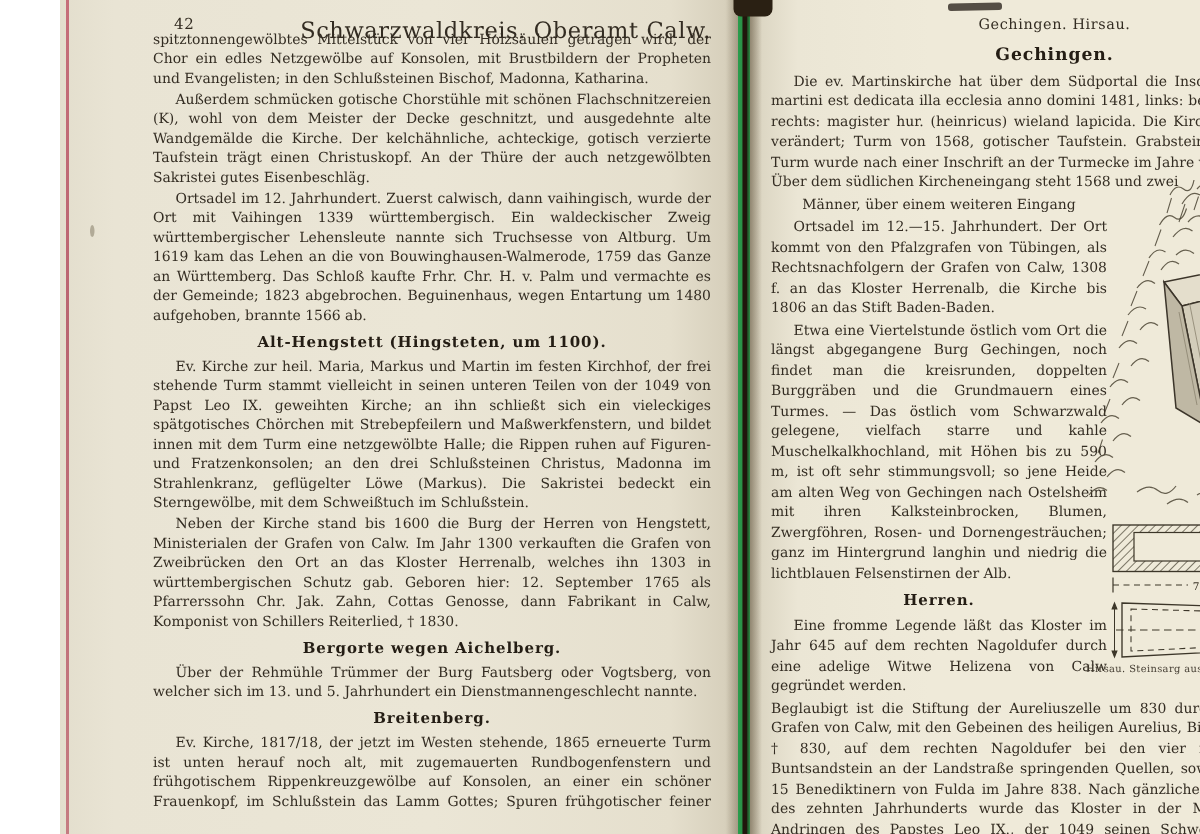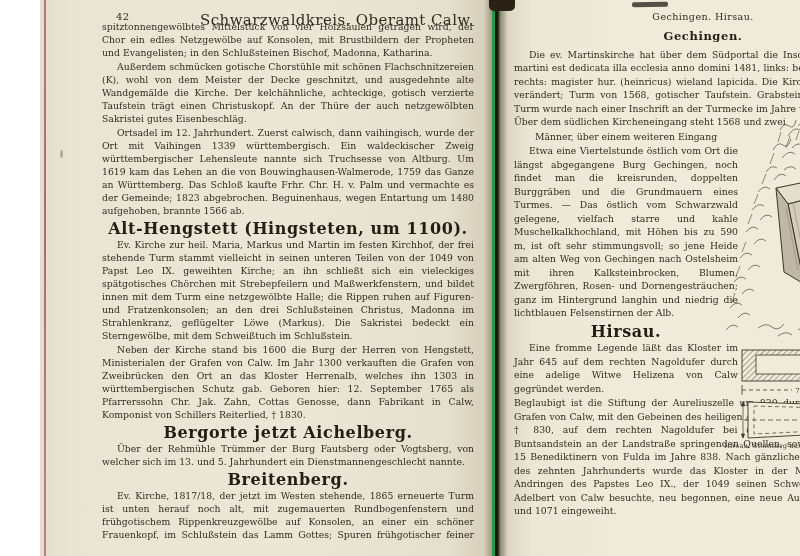--- a/index.html
+++ b/index.html
@@ -33,21 +33,21 @@
   }
   .rp-head-title{position:absolute;left:14px;top:11px;width:378px;text-align:center;font-size:9.6px;letter-spacing:.4px;}
   .rp-body{
     position:absolute;left:14px;top:26px;width:378px;height:530px;
     font-size:9.3px;line-height:13.5px;text-align:justify;
   }
   
   p.para{margin:0 0 1px 0;}
   p.indent{text-indent:15px;}
   h3.sec{
-    margin:5px 0 3px 0;text-align:center;font-size:16px;font-weight:bold;
+    margin:5px 0 3px 0;text-align:center;font-size:10px;font-weight:bold;
     letter-spacing:.6px;color:#241d14;
   }
   h3.big{font-size:11.5px;margin:4px 0 4px 0;}
   .shortline{text-align:center;text-indent:0;margin:0;}
   .narrow{width:224px;}
   
   .sketch{position:absolute;left:218px;top:112px;width:182px;height:234px;}
   .diagram{position:absolute;left:240px;top:346px;width:160px;height:94px;}
   .fig-caption{
     position:absolute;left:224px;top:442px;width:200px;
@@ -74,37 +74,38 @@
     <div class="lp-head-num">42</div>
     <div class="lp-head-title">Schwarzwaldkreis.  Oberamt Calw.</div>
 
     <div class="lp-body">
       <p class="para">spitztonnengewölbtes Mittelstück von vier Holzsäulen getragen wird, der Chor ein edles Netzgewölbe auf Konsolen, mit Brustbildern der Propheten und Evangelisten; in den Schlußsteinen Bischof, Madonna, Katharina.</p>
       <p class="para indent">Außerdem schmücken gotische Chorstühle mit schönen Flachschnitzereien (K), wohl von dem Meister der Decke geschnitzt, und ausgedehnte alte Wandgemälde die Kirche. Der kelchähnliche, achteckige, gotisch verzierte Taufstein trägt einen Christuskopf. An der Thüre der auch netzgewölbten Sakristei gutes Eisenbeschläg.</p>
       <p class="para indent">Ortsadel im 12. Jahrhundert. Zuerst calwisch, dann vaihingisch, wurde der Ort mit Vaihingen 1339 württembergisch. Ein waldeckischer Zweig württembergischer Lehensleute nannte sich Truchsesse von Altburg. Um 1619 kam das Lehen an die von Bouwinghausen-Walmerode, 1759 das Ganze an Württemberg. Das Schloß kaufte Frhr. Chr. H. v. Palm und vermachte es der Gemeinde; 1823 abgebrochen. Beguinenhaus, wegen Entartung um 1480 aufgehoben, brannte 1566 ab.</p>
       <h3 class="sec">Alt-Hengstett (Hingsteten, um 1100).</h3>
       <p class="para indent">Ev. Kirche zur heil. Maria, Markus und Martin im festen Kirchhof, der frei stehende Turm stammt vielleicht in seinen unteren Teilen von der 1049 von Papst Leo IX. geweihten Kirche; an ihn schließt sich ein vieleckiges spätgotisches Chörchen mit Strebepfeilern und Maßwerkfenstern, und bildet innen mit dem Turm eine netzgewölbte Halle; die Rippen ruhen auf Figuren- und Fratzenkonsolen; an den drei Schlußsteinen Christus, Madonna im Strahlenkranz, geflügelter Löwe (Markus). Die Sakristei bedeckt ein Sterngewölbe, mit dem Schweißtuch im Schlußstein.</p>
       <p class="para indent">Neben der Kirche stand bis 1600 die Burg der Herren von Hengstett, Ministerialen der Grafen von Calw. Im Jahr 1300 verkauften die Grafen von Zweibrücken den Ort an das Kloster Herrenalb, welches ihn 1303 in württembergischen Schutz gab. Geboren hier: 12. September 1765 als Pfarrerssohn Chr. Jak. Zahn, Cottas Genosse, dann Fabrikant in Calw, Komponist von Schillers Reiterlied, † 1830.</p>
-      <h3 class="sec">Bergorte jetzt Aichelberg.</h3>
+      <h3 class="sec">Bergorte wegen Aichelberg.</h3>
       <p class="para indent">Über der Rehmühle Trümmer der Burg Fautsberg oder Vogtsberg, von welcher sich im 13. und 5. Jahrhundert ein Dienstmannengeschlecht nannte.</p>
       <h3 class="sec">Breitenberg.</h3>
       <p class="para indent">Ev. Kirche, 1817/18, der jetzt im Westen stehende, 1865 erneuerte Turm ist unten herauf noch alt, mit zugemauerten Rundbogenfenstern und frühgotischem Rippenkreuzgewölbe auf Konsolen, an einer ein schöner Frauenkopf, im Schlußstein das Lamm Gottes; Spuren frühgotischer feiner Malereien am Gewölbe. Vom Grafen Erlafried von Calw um 830 teilweise dem Kloster Hirsau vergabt, kam der Ort später mit Calw an die Pfalzgrafen von Tübingen, dann an Württemberg.</p>
     </div>
   </div>
 
   <div class="page-right">
     <div class="rp-head-title">Gechingen.  Hirsau.</div>
 
     <div class="rp-body">
       <h3 class="sec big">Gechingen.</h3>
       <p class="para indent">Die ev. Martinskirche hat über dem Südportal die Inschrift: In honore s. martini est dedicata illa ecclesia anno domini 1481, links: bertholdus plebanus, rechts: magister hur. (heinricus) wieland lapicida. Die Kirche 1568 und 1743 verändert; Turm von 1568, gotischer Taufstein. Grabstein des Stifters. Der Turm wurde nach einer Inschrift an der Turmecke im Jahre vom Blitze zerstört. Über dem südlichen Kircheneingang steht 1568 und zwei</p>
       <p class="para shortline narrow">Männer, über einem weiteren Eingang</p>
       <div class="narrow">
+        <p class="para indent" style="margin-top:2px">Ortsadel im 12.—15. Jahrhundert. Der Ort kommt von den Pfalzgrafen von Tübingen, als Rechtsnachfolgern der Grafen von Calw, 1308 f. an das Kloster Herrenalb, die Kirche bis 1806 an das Stift Baden-Baden.</p>
         <p class="para indent">Etwa eine Viertelstunde östlich vom Ort die längst abgegangene Burg Gechingen, noch findet man die kreisrunden, doppelten Burggräben und die Grundmauern eines Turmes. — Das östlich vom Schwarzwald gelegene, vielfach starre und kahle Muschelkalkhochland, mit Höhen bis zu 590 m, ist oft sehr stimmungsvoll; so jene Heide am alten Weg von Gechingen nach Ostelsheim mit ihren Kalksteinbrocken, Blumen, Zwergföhren, Rosen- und Dornengesträuchen; ganz im Hintergrund langhin und niedrig die lichtblauen Felsenstirnen der Alb.</p>
-        <h3 class="sec">Hirsau.</h3>
+        <h3 class="sec">Herren.</h3>
         <p class="para indent">Eine fromme Legende läßt das Kloster im Jahr 645 auf dem rechten Nagoldufer durch eine adelige Witwe Helizena von Calw gegründet werden.</p>
       </div>
       <p class="para">Beglaubigt ist die Stiftung der Aureliuszelle um 830 durch die Familie der Grafen von Calw, mit den Gebeinen des heiligen Aurelius, Bischofs von Redicia, † 830, auf dem rechten Nagoldufer bei den vier reichen, aus dem Buntsandstein an der Landstraße springenden Quellen, sowie der Einzug von 15 Benediktinern von Fulda im Jahre 838. Nach gänzlichem Zerfall am Ende des zehnten Jahrhunderts wurde das Kloster in der Mitte des 11., auf Andringen des Papstes Leo IX., der 1049 seinen Schwestersohn (?) Graf Adelbert von Calw besuchte, neu begonnen, eine neue Aureliuskirche erbaut und 1071 eingeweiht.</p>
     </div>
 
     <svg class="sketch" viewBox="0 0 182 234">
       <g stroke="#57503f" stroke-width="0.8" fill="none" opacity="0.9">
         <path d="M62,18 q4,-8 9,-4 t7,-6 M70,24 q6,-10 12,-6 M80,14 q5,-6 11,-3 M88,22 q7,-7 13,-2"></path>
         <path d="M55,38 q5,-9 10,-5 t8,-6 M64,46 q7,-9 13,-4 M74,36 q6,-7 12,-2"></path>
         <path d="M48,60 q5,-8 11,-4 M56,68 q6,-9 12,-4 M66,58 q6,-6 12,-1 M40,80 q6,-8 12,-3"></path>

